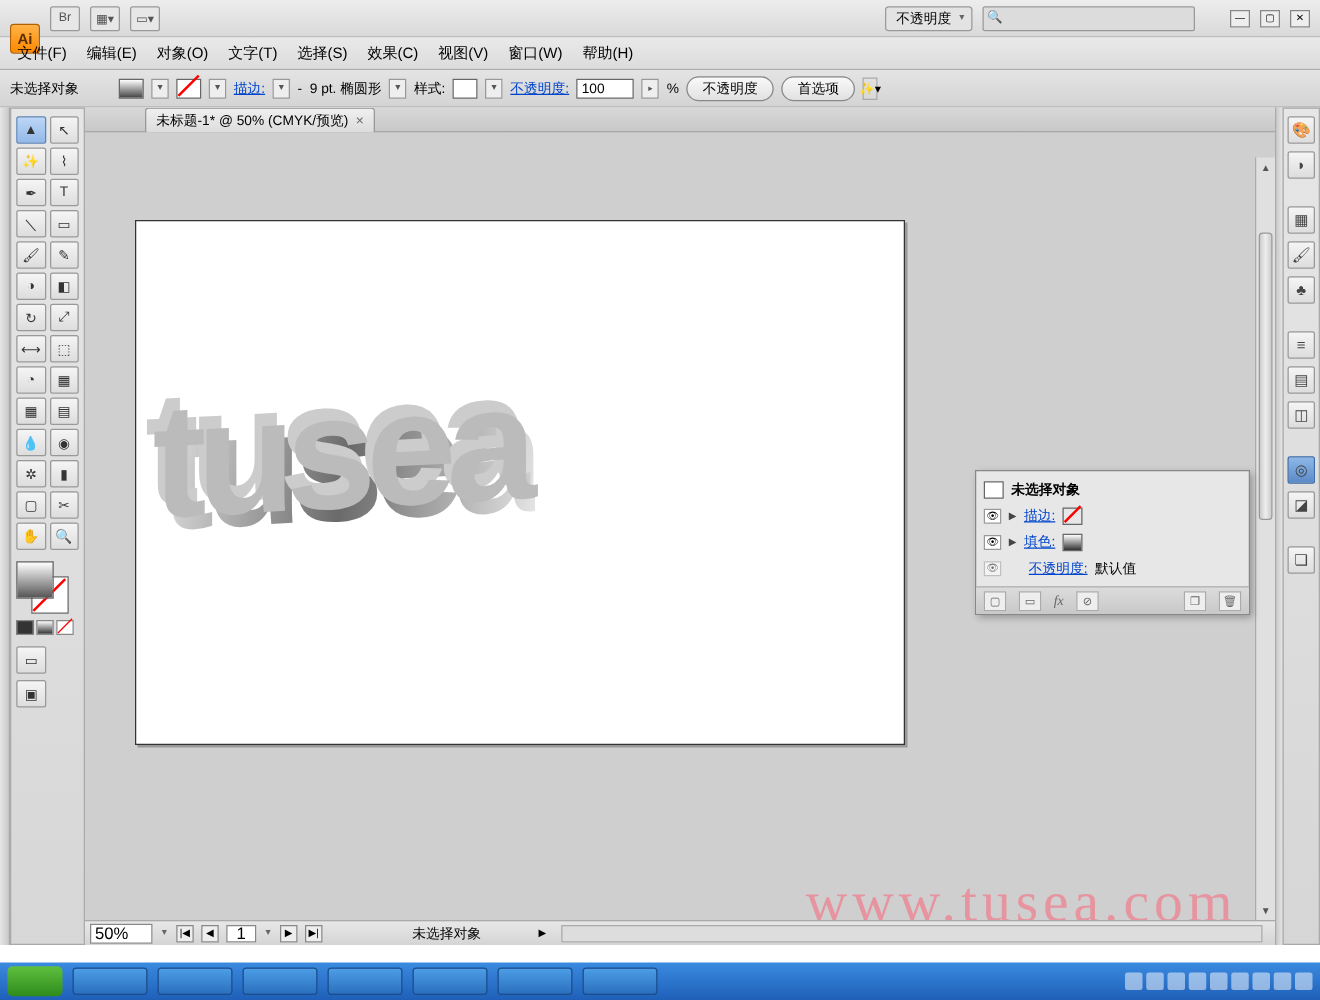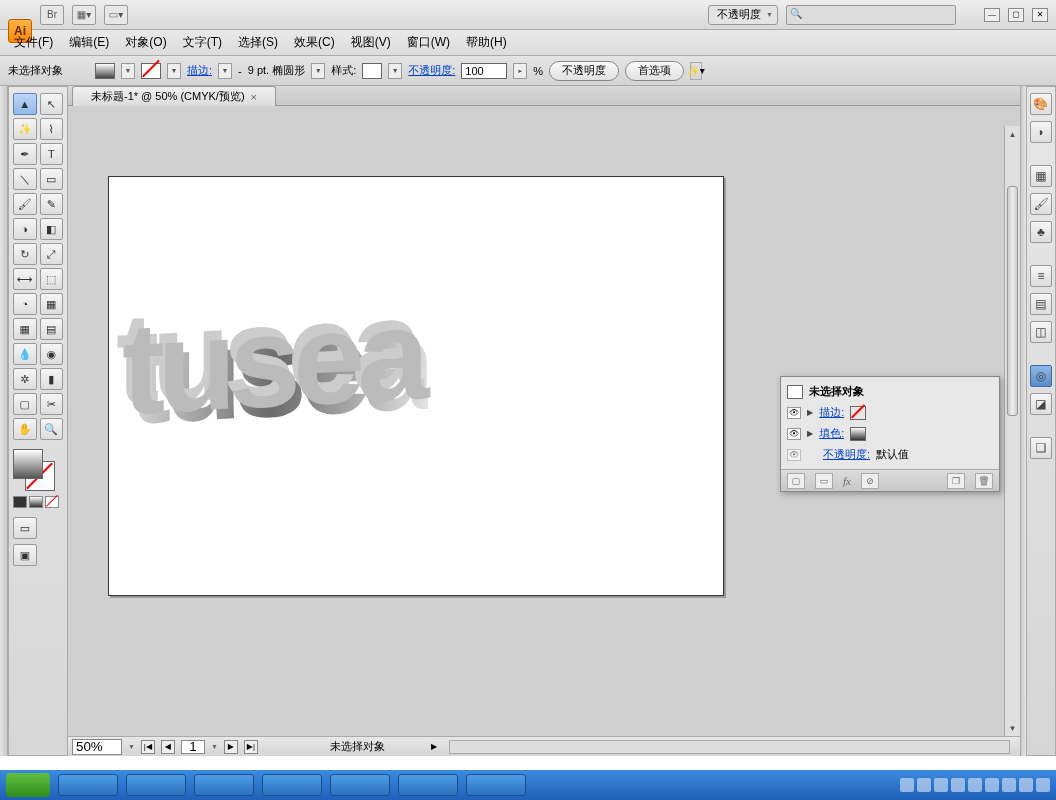--- a/index.html
+++ b/index.html
@@ -42,21 +42,21 @@
 .toolbox .swatch-stack { margin-top: 6px; position: relative; width: 42px; height: 42px; }
 .toolbox .sw-fg { position: absolute; top: 0; left: 0; width: 30px; height: 30px; border: 1px solid #666; background: linear-gradient(#fff,#555); }
 .toolbox .sw-bg { position: absolute; bottom: 0; right: 0; width: 30px; height: 30px; border: 1px solid #666; background: #fff; }
 .toolbox .sw-bg .none { width: 130%; height: 0; border-top: 2px solid red; transform: rotate(-45deg); transform-origin: 0 0; position: absolute; left: 0; bottom: 0; }
 .toolbox .mini-row { display: flex; gap: 2px; margin-top: 2px; }
 .toolbox .mini { width: 14px; height: 12px; border: 1px solid #888; background: #eee; }
 
 
 .docarea { flex: 1; display: flex; flex-direction: column; background: #d2d2d2; position: relative; }
 .doctabs { height: 20px; background: linear-gradient(#d8d8d8,#c8c8c8); border-bottom: 1px solid #999; display: flex; align-items: stretch; padding-left: 4px; }
-.doctab { background: linear-gradient(#efefef,#dcdcdc); border: 1px solid #999; border-bottom: none; height: 20px; padding: 2px 18px; font-size: 11px; display: flex; align-items: center; gap: 6px; border-radius: 3px 3px 0 0; }
+.doctab { background: linear-gradient(#efefef,#dcdcdc); border: 1px solid #999; border-bottom: none; height: 20px; padding: 2px 8px; font-size: 11px; display: flex; align-items: center; gap: 6px; border-radius: 3px 3px 0 0; margin-left: 44px; }
 .doctab .x { font-size: 11px; color: #666; }
 
 .canvas-wrap { flex: 1; background: #cfcfcf; position: relative; overflow: hidden; }
 .artboard { position: absolute; left: 40px; top: 70px; width: 616px; height: 420px; background: #fff; border: 1px solid #333; box-shadow: 2px 2px 0 #999; }
 .artwork { position: absolute; left: 60px; top: 190px; font-family: "Arial Black", Arial, sans-serif; font-weight: 900; font-size: 130px; letter-spacing: -8px; color: #888; text-shadow: -6px -10px 0 #bbb, -12px -20px 0 #ccc; pointer-events: none; }
 .artwork span { background: linear-gradient(100deg,#e8e8e8 0%,#6a6a6a 50%, #e8e8e8 100%); -webkit-background-clip: text; background-clip: text; color: transparent; display: inline-block; transform: skewY(-3deg); }
 .watermark { position: absolute; right: 30px; bottom: 8px; font-family: Georgia, serif; font-size: 46px; color: #eb8a97; letter-spacing: 4px; opacity: 0.85; }
 
 .scrollbar-v { position: absolute; right: 0; top: 20px; bottom: 20px; width: 16px; background: #e0e0e0; border-left: 1px solid #aaa; }
 .scrollbar-v .thumb { position: absolute; left: 2px; right: 2px; top: 60px; height: 230px; background: linear-gradient(90deg,#ccc,#eee,#ccc); border: 1px solid #999; border-radius: 3px; }
@@ -237,20 +237,21 @@
   <div class="docarea">
     <div class="doctabs">
       <div class="doctab">
         <span>未标题-1* @ 50% (CMYK/预览)</span>
         <span class="x">×</span>
       </div>
     </div>
     <div class="canvas-wrap">
       <div class="artboard"></div>
       <div class="artwork"><span>tusea</span></div>
+      <div class="watermark">www.tusea.com</div>
 
       <div class="scrollbar-v">
         <div class="arr" style="top:0">▲</div>
         <div class="thumb"></div>
         <div class="arr" style="bottom:0">▼</div>
       </div>
     </div>
 
     <div class="statusbar">
       <input class="zoom-in" value="50%" style="">

